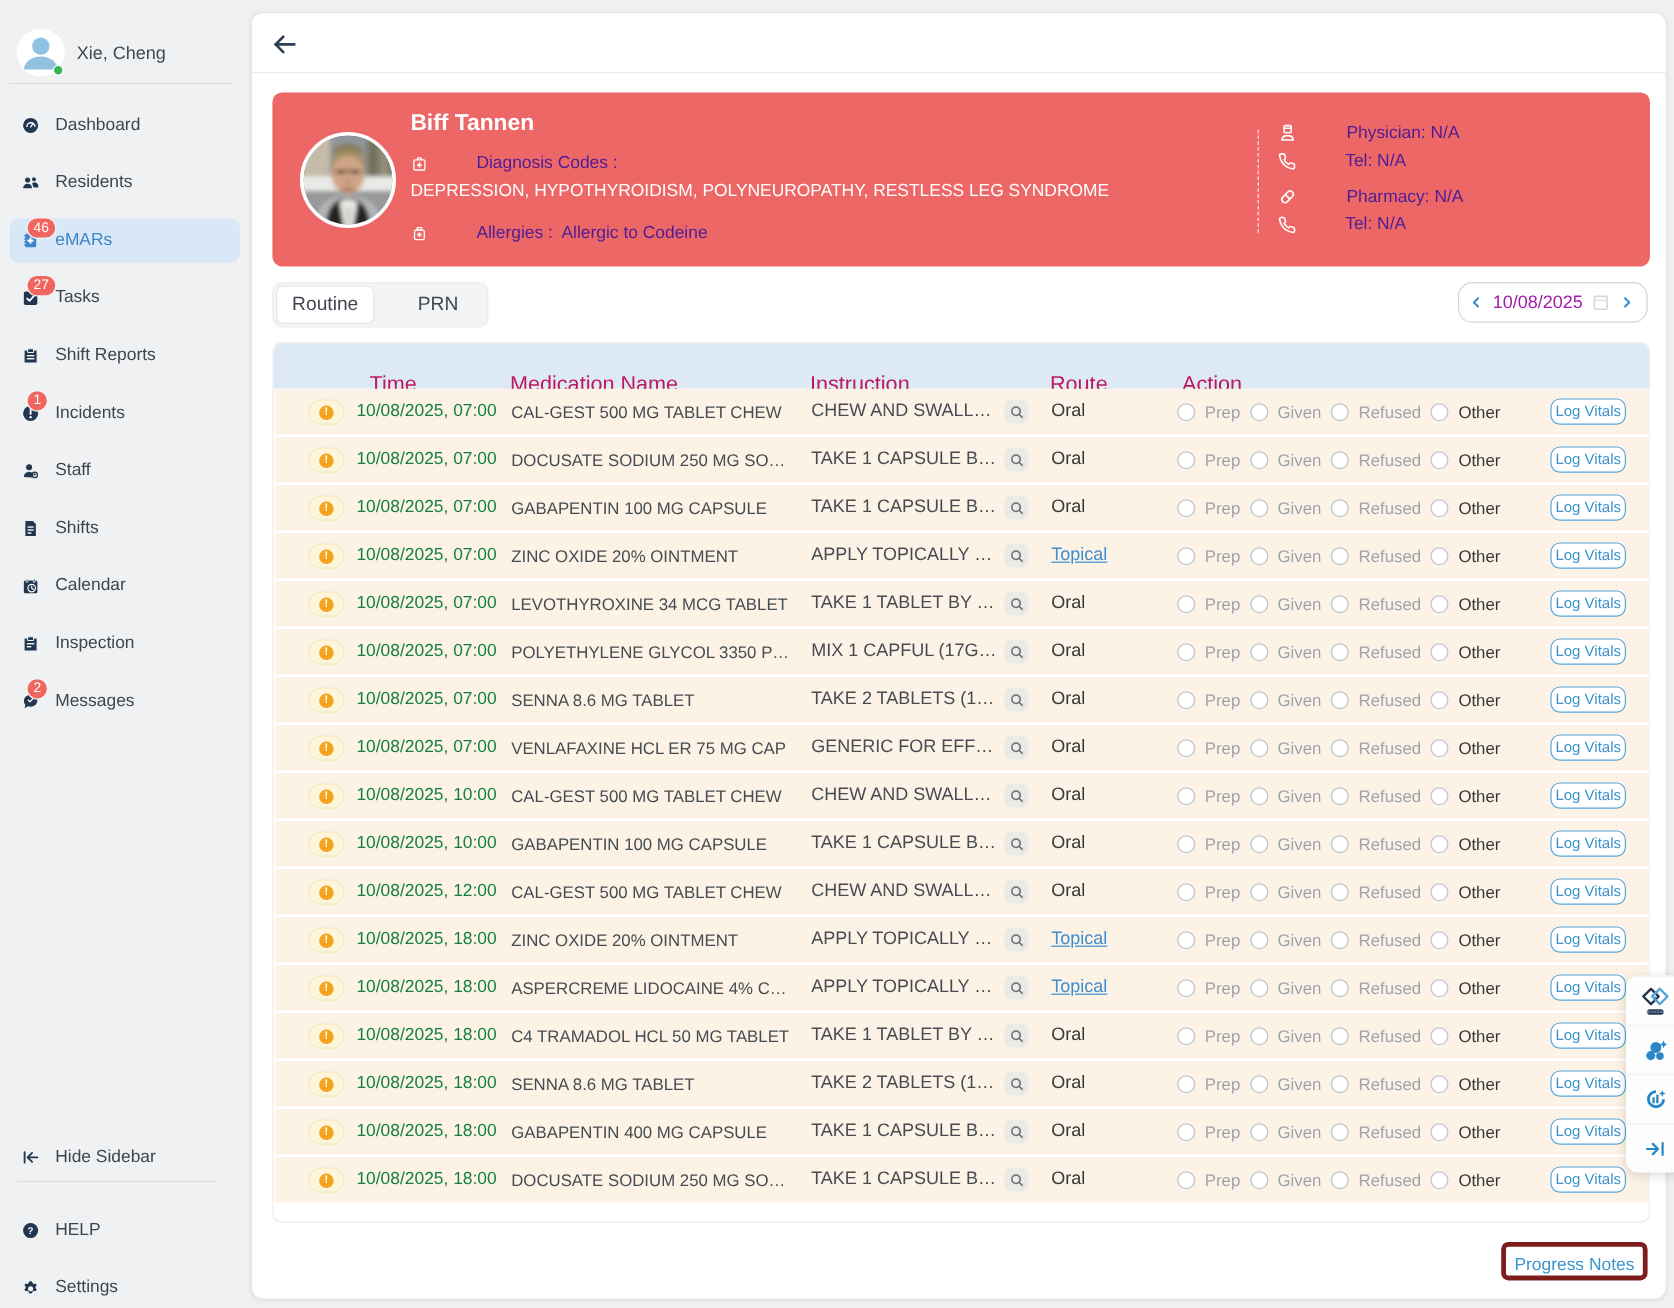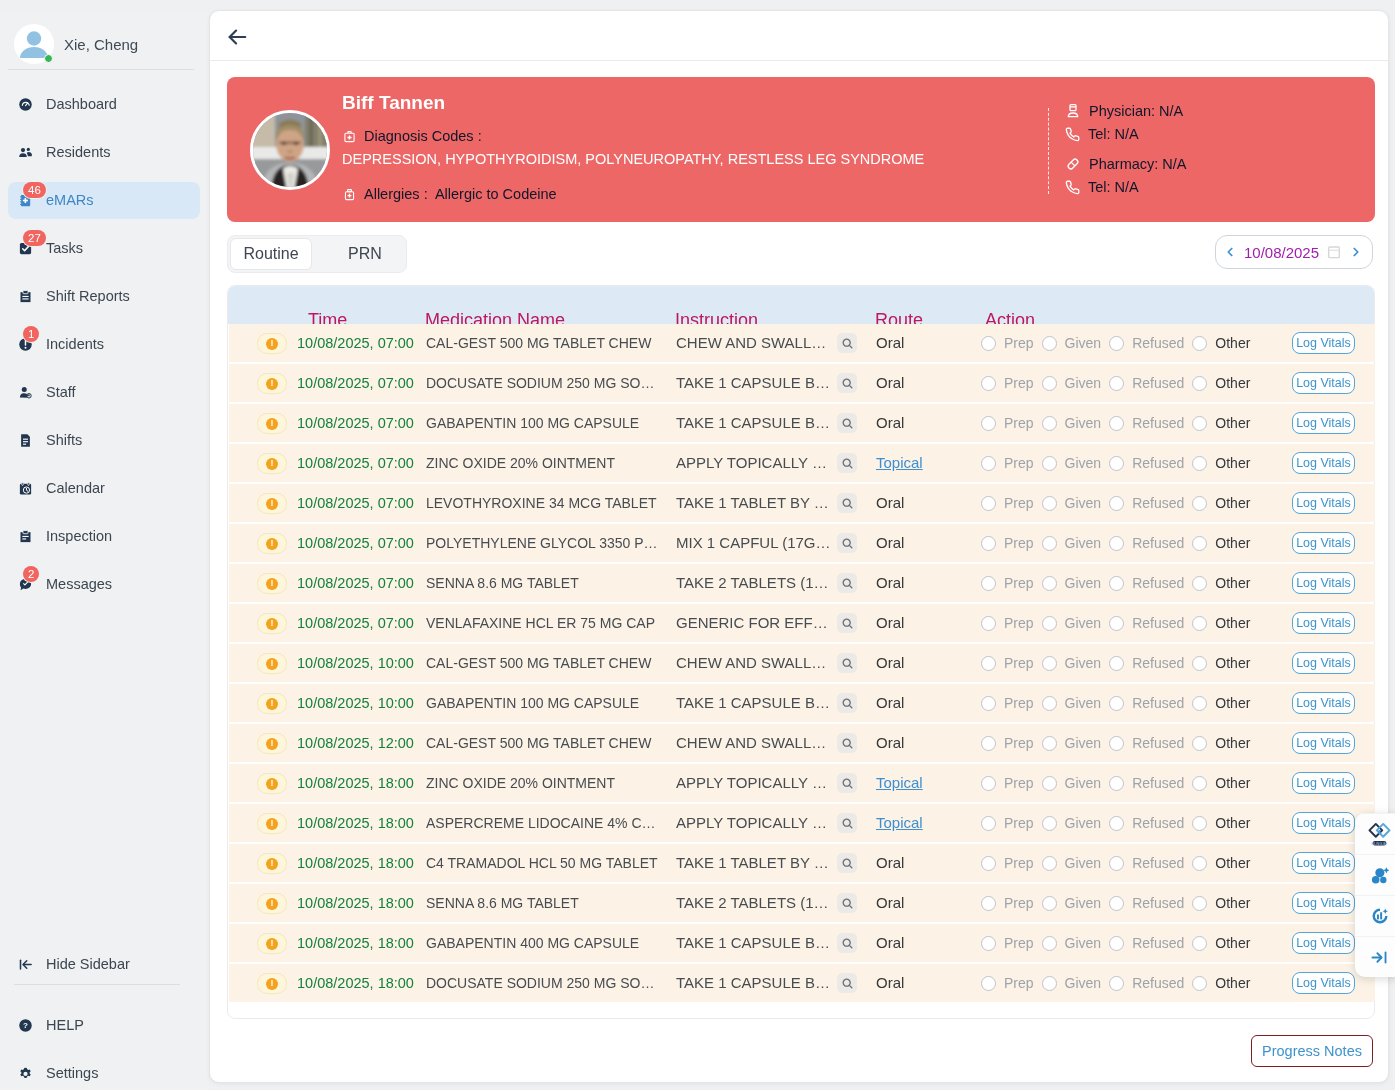--- a/index.html
+++ b/index.html
@@ -17,21 +17,21 @@
            border-radius:8px; padding:0 5px; text-align:center; box-shadow:0 0 0 1px #f0f1f2; }
   #emars-sel { left:8px; top:170px; width:192px; height:37px; background:#d9e8f6; border-radius:8px; }
 
   
   #card { left:209px; top:10px; width:1180px; height:1073px; background:#fff; border-radius:10px;
           border:1px solid #e4e5e7; box-shadow:0 1px 4px rgba(0,0,0,.06); }
 
   
   #banner { left:227px; top:77px; width:1148px; height:145px; background:#ee6767; border-radius:8px; color:#fff; }
   #banner .dcol { position:absolute; left:821px; top:31px; bottom:28px; border-left:1px dashed rgba(255,255,255,.85); }
-  .binfo { position:absolute; font-size:14.5px; color:#0f172a; display:flex; align-items:center; }
+  .binfo { position:absolute; font-size:14.5px; color:#4c1d95; display:flex; align-items:center;gap:33px; }
   .binfo svg { margin-right:8px; }
 
   
   #tabs { left:227px; top:235px; width:180px; height:38px; background:#f3f4f6; border-radius:8px;
           border:1px solid #ececee; display:flex; align-items:center; padding:2px; }
   #tab-routine { width:82px; height:32px; background:#fff; border:1px solid #e6e7e9; border-radius:6px;
                  font-size:16px; color:#3f4650; display:flex; align-items:center; justify-content:center; }
   #tab-prn { flex:1; text-align:center; padding-left:14px; font-size:16px; color:#3f4650; }
 
   
@@ -57,21 +57,21 @@
   .warn i:after { content:"!"; position:absolute; left:0; right:0; top:-1px; text-align:center; color:#fff;
                   font-size:9px; font-weight:bold; font-style:normal; line-height:13px; }
   .radios { position:absolute; left:752px; top:0; height:38px; display:flex; align-items:center; }
   .radios .rc { width:15px; height:15px; border:1px solid #bfc3cc; border-radius:50%; background:#fff; flex:none; }
   .radios .rl { font-size:14px; margin:0 8px 0 8px; color:#9da2ab; }
   .radios .rl.dark { color:#34383d; margin-right:0; }
   .logv { position:absolute; right:20px; top:8px; width:63px; height:22px; border:1px solid #56a5d8; border-radius:8px;
           background:#fff; color:#3d93cc; font-size:12.5px; text-align:center; line-height:20px; }
 
   
-  #pnotes { left:1251px; top:1035px; width:122px; height:32px; border:1px solid #7f1d1d; border-radius:6px;
+  #pnotes { left:1251px; top:1035px; width:122px; height:32px; border:4px solid #7f1d1d; border-radius:6px;
             background:#fff; color:#3d93cc; font-size:14.5px; text-align:center; line-height:30px; }
 
   
   #ftool { left:1355px; top:813px; width:49px; height:164px; background:#fdfdfd; border-radius:10px;
            box-shadow:0 2px 10px rgba(0,0,0,.15); }
   #ftool .fbtn { position:absolute; left:0; width:49px; height:41px; display:flex; align-items:center; justify-content:center; border-top:1px solid #f2f2f2; }
 </style>
 </head>
 <body>
 

